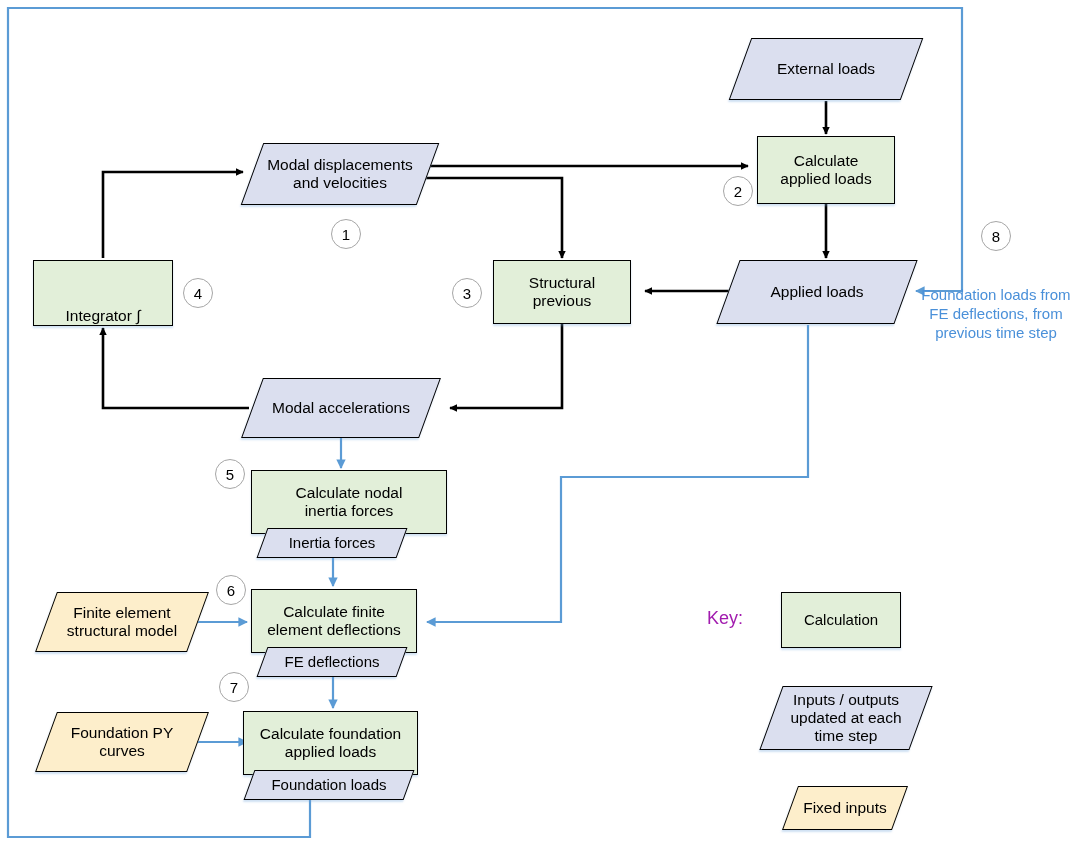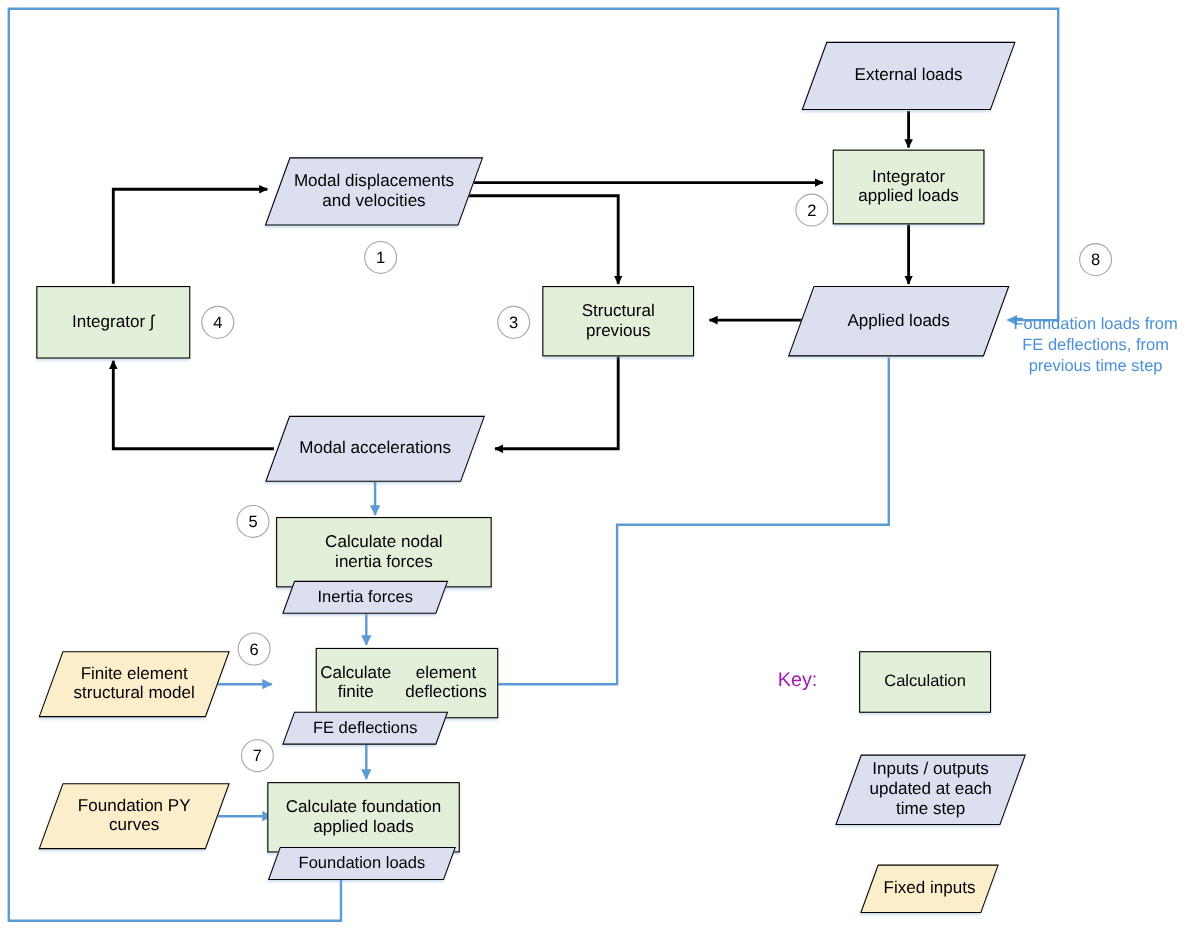--- a/index.html
+++ b/index.html
@@ -107,41 +107,41 @@
 
       <path d="M196,742 L247,742" marker-end="url(#arrowBlue)"></path>
     </g>
   </svg>
 
   <div class="node para blue skew-outer" style="left:740px;top:38px;width:172px;height:62px;">
     <div class="skew-inner">External loads</div>
   </div>
 
   <div class="node calc" style="left:757px;top:136px;width:138px;height:68px;flex-direction:column;">
-    <div>Integrator</div>
+    <div>Calculate</div>
     <div>applied loads</div>
   </div>
 
   <div class="node para blue skew-outer" style="left:728px;top:260px;width:178px;height:64px;">
     <div class="skew-inner">Applied loads</div>
   </div>
 
   <div class="node para blue skew-outer" style="left:252px;top:143px;width:176px;height:62px;">
     <div class="skew-inner" style="flex-direction:column;">
       <div>Modal displacements</div>
       <div>and velocities</div>
     </div>
   </div>
 
   <div class="node calc" style="left:493px;top:260px;width:138px;height:64px;flex-direction:column;">
     <div>Structural</div>
     <div>previous</div>
   </div>
 
-  <div class="node calc" style="left:33px;top:260px;width:140px;height:66px;">
+  <div class="node calc" style="left:33px;top:260px;width:140px;height:66px;align-items:flex-end;">
     <div>Integrator  ∫</div>
   </div>
 
   <div class="node para blue skew-outer" style="left:252px;top:378px;width:178px;height:60px;">
     <div class="skew-inner">Modal accelerations</div>
   </div>
 
   <div class="node calc" style="left:251px;top:470px;width:196px;height:64px;flex-direction:column;">
     <div>Calculate nodal</div>
     <div>inertia forces</div>
@@ -151,21 +151,21 @@
     <div class="skew-inner">Inertia forces</div>
   </div>
 
   <div class="node para yellow skew-outer" style="left:46px;top:592px;width:152px;height:60px;">
     <div class="skew-inner" style="flex-direction:column;">
       <div>Finite element</div>
       <div>structural model</div>
     </div>
   </div>
 
-  <div class="node calc" style="left:251px;top:589px;width:166px;height:64px;flex-direction:row;margin-left:36px;">
+  <div class="node calc" style="left:251px;top:589px;width:166px;height:64px;flex-direction:column;">
     <div>Calculate finite</div>
     <div>element deflections</div>
   </div>
 
   <div class="node para blue skew-outer subpara" style="left:262px;top:647px;width:140px;height:30px;">
     <div class="skew-inner">FE deflections</div>
   </div>
 
   <div class="node para yellow skew-outer" style="left:46px;top:712px;width:152px;height:60px;">
     <div class="skew-inner" style="flex-direction:column;">

